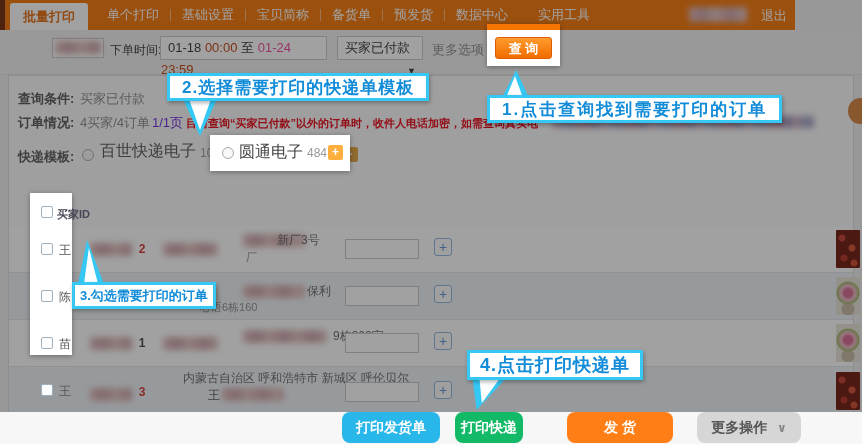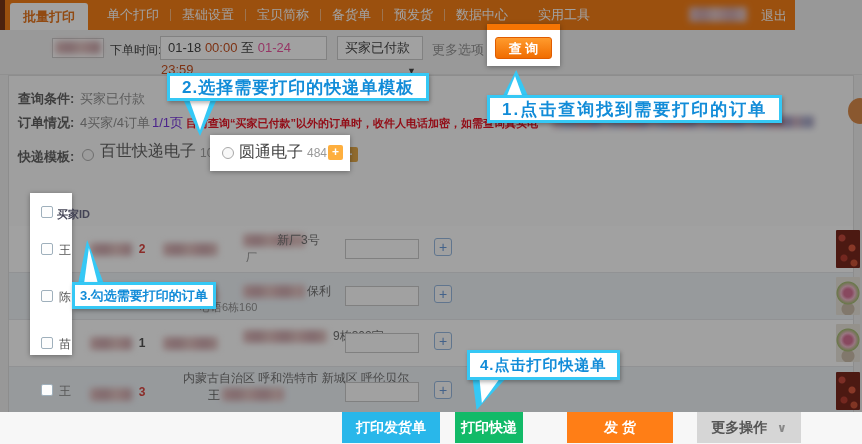--- a/index.html
+++ b/index.html
@@ -52,21 +52,21 @@
   radial-gradient(circle at 16px 18px,#d44a2e 3px,transparent 4px),
   radial-gradient(circle at 8px 28px,#b02e1f 3px,transparent 4px),
   radial-gradient(circle at 18px 33px,#c84527 3px,transparent 4px)}
 .flower{background:#e9e4da;background-image:radial-gradient(circle at 12px 16px,#d4688e 4px,#f0b4c8 7px,#9fb86a 11px,transparent 12px),
   radial-gradient(circle at 12px 32px,#c8b9a4 6px,transparent 7px)}
 .ckb{position:absolute;width:12px;height:12px;border:1px solid #9fb0bc;border-radius:2px;background:#fdfdfd;cursor:pointer}
 .idchar{position:absolute;font-size:12px;color:#555}
 
 .footer{position:absolute;left:0;top:412px;width:862px;height:32px;background:#f7f7f7}
 .fbtn{position:absolute;top:0;height:31px;line-height:31px;text-align:center;color:#fff;
-  font-weight:bold;font-size:14px;cursor:pointer;border-radius:0}
+  font-weight:bold;font-size:14px;cursor:pointer;border-radius:8px}
 
 .overlay{position:absolute;left:0;top:0;width:862px;height:412px;background:rgba(32,32,32,.42);z-index:10}
 .hl{position:absolute;background:#fff;z-index:20;box-shadow:0 1px 5px rgba(0,0,0,.35)}
 .qbtn{position:absolute;left:8px;top:13px;width:57px;height:22px;border:1px solid #e05c00;border-radius:3px;
   background:linear-gradient(#ff9b2d,#f06c00);color:#fff;font-weight:bold;text-align:center;line-height:21px;cursor:pointer}
 
 .ann{position:absolute;z-index:30;background:#fff;border:3px solid #35c8f5;color:#128cd8;font-weight:bold;
   white-space:nowrap;display:flex;align-items:center;box-shadow:1px 2px 4px rgba(0,0,0,.3)}
 .tail{position:absolute;z-index:29;background:#35c8f5}
 .tail i{position:absolute;display:block;background:#fff}
@@ -234,15 +234,15 @@
   <div class="ann" style="left:167px;top:73px;height:28px;font-size:17px;letter-spacing:1px;padding:0 12px">2.选择需要打印的快递单模板</div>
 
   <div class="tail" style="left:78px;top:240px;width:26px;height:44px;clip-path:polygon(35% 0,0 100%,100% 100%)">
       <i style="left:6px;right:6px;top:8px;bottom:0;clip-path:polygon(35% 0,0 100%,100% 100%)"></i>
     </div>
   <div class="ann" style="left:72px;top:282px;height:27px;font-size:13px;padding:0 5px">3.勾选需要打印的订单</div>
 
   <div class="tail" style="left:472px;top:374px;width:38px;height:36px;clip-path:polygon(0 0,100% 0,12% 100%)">
       <i style="left:7px;right:7px;top:0;bottom:7px;clip-path:polygon(0 0,100% 0,12% 100%)"></i>
     </div>
-  <div class="ann" style="left:467px;top:350px;height:28px;font-size:15px;letter-spacing:1px;padding:12px 10px">4.点击打印快递单</div>
+  <div class="ann" style="left:467px;top:350px;height:28px;font-size:18px;letter-spacing:1px;padding:12px 10px">4.点击打印快递单</div>
 
 </div>
 
 </body></html>

